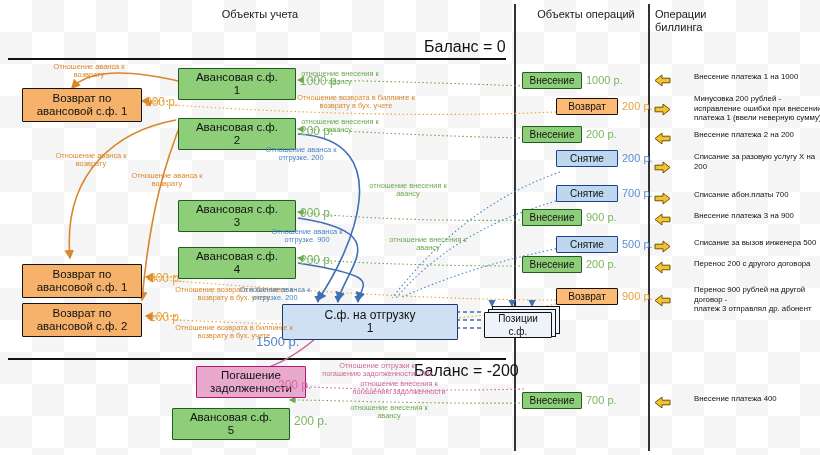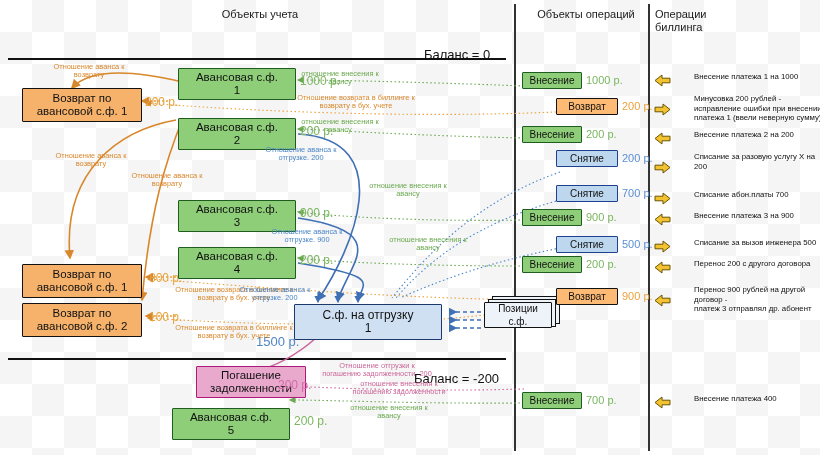--- a/index.html
+++ b/index.html
@@ -12,21 +12,21 @@
       linear-gradient(45deg,#f2f2f2 25%,transparent 25%,transparent 75%,#f2f2f2 75%),
       linear-gradient(45deg,#f2f2f2 25%,transparent 25%,transparent 75%,#f2f2f2 75%);
     background-size:64px 64px;background-position:0 0,32px 32px;opacity:.75;pointer-events:none;}
 
   svg#wires{position:absolute;left:0;top:0;width:820px;height:455px;pointer-events:none;}
 
   .hdr{position:absolute;font-size:11px;color:#1a1a1a;text-align:center;line-height:13px;white-space:pre-line;}
 
   .vdiv{position:absolute;width:2px;background:#333;}
   .hline{position:absolute;height:2px;background:#111;}
-  .balance{position:absolute;font-size:13px;color:#111;white-space:nowrap;margin-top:9px;}
+  .balance{position:absolute;font-size:16px;color:#111;white-space:nowrap;}
 
   
   .node{position:absolute;border:1.6px solid #111;font-size:11.5px;line-height:13px;
     text-align:center;color:#111;box-sizing:border-box;display:flex;align-items:center;
     justify-content:center;padding:2px 4px;border-radius:1px;}
   .node.green{background:#8fce79;border-color:#1f5c1f;}
   .node.orange{background:#f6b26b;border-color:#121212;}
   .node.blue{background:#bdd7ee;border-color:#1f3f8f;}
   .node.yellow{background:#fdba74;border-color:#121212;}
   .node.pink{background:#e8a9cd;border-color:#b0187a;}
@@ -172,27 +172,27 @@
 4</span>
   </div>
   <div class="amt g" style="left:300px;top:253px;">200 р.</div>
 
   <div class="node green" style="left:172px;top:408px;width:118px;height:32px;">
     <span style="white-space:pre-line;">Авансовая с.ф.
 5</span>
   </div>
   <div class="amt g" style="left:294px;top:414px;">200 р.</div>
 
-  <div class="node lblue" style="left:294px;top:304px;width:148px;height:36px;font-size:12px;">
+  <div class="node lblue" style="left:282px;top:304px;width:176px;height:36px;font-size:12px;">
     <span style="white-space:pre-line;">С.ф. на отгрузку
 1</span>
   </div>
   <div class="amt bb" style="left:256px;top:334px;">1500 р.</div>
 
-  <div class="stack" style="left:484px;top:296px;width:78px;height:32px;">
+  <div class="stack" style="left:484px;top:306px;width:78px;height:32px;">
     <div class="sh" style="left:8px;top:0;width:66px;height:26px;"></div>
     <div class="sh" style="left:4px;top:3px;width:66px;height:26px;"></div>
     <div class="node white" style="left:0;top:6px;width:68px;height:26px;font-size:10px;">
       <span>Позиции с.ф.</span>
     </div>
   </div>
 
   <div class="node pink" style="left:196px;top:366px;width:110px;height:32px;">
     <span style="white-space:pre-line;">Погашение
 задолженности</span>

